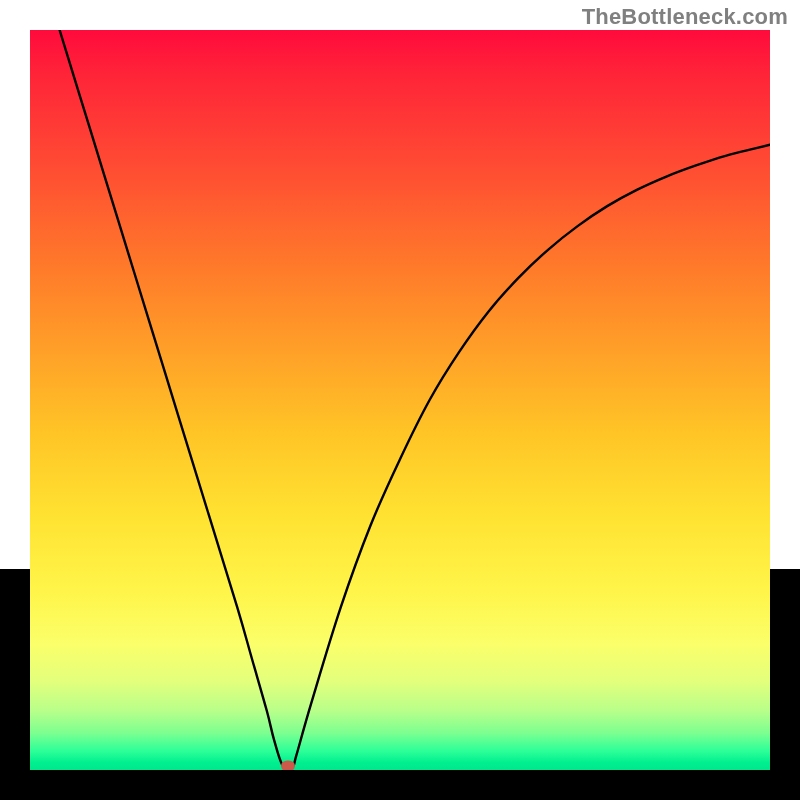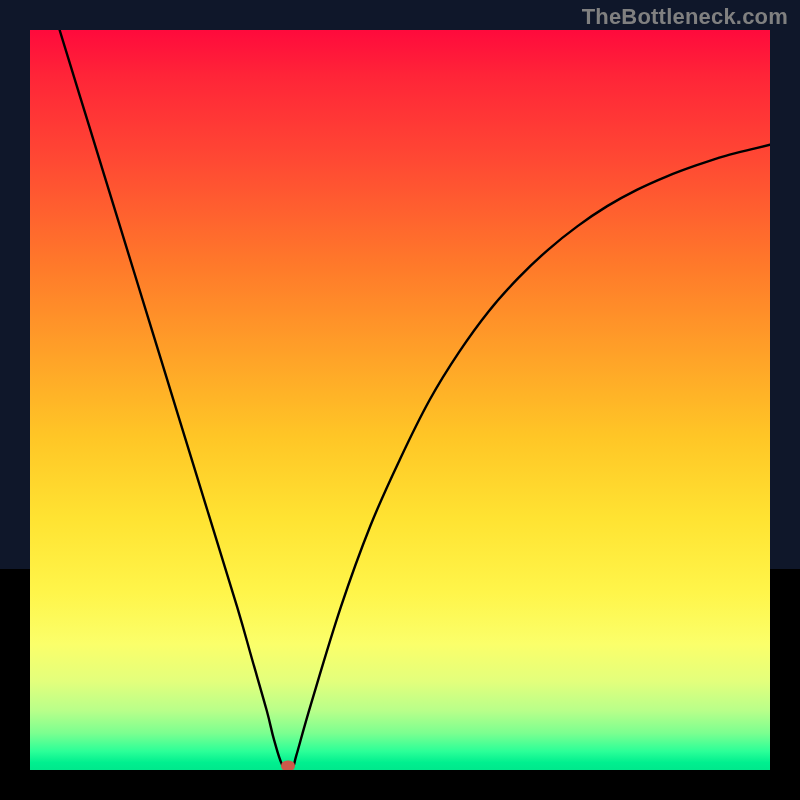--- a/index.html
+++ b/index.html
@@ -7,21 +7,21 @@
     padding: 0;
     width: 800px;
     height: 800px;
     background: #000;
     font-family: Arial, Helvetica, sans-serif;
   }
   .frame {
     position: relative;
     width: 800px;
     height: 569px;
-    background: #0f172a;
+    background: #ffffff;
   }
   .watermark {
     position: absolute;
     top: 4px;
     right: 12px;
     color: #808080;
     font-size: 22px;
     font-weight: 600;
     letter-spacing: 0.2px;
     z-index: 5;

